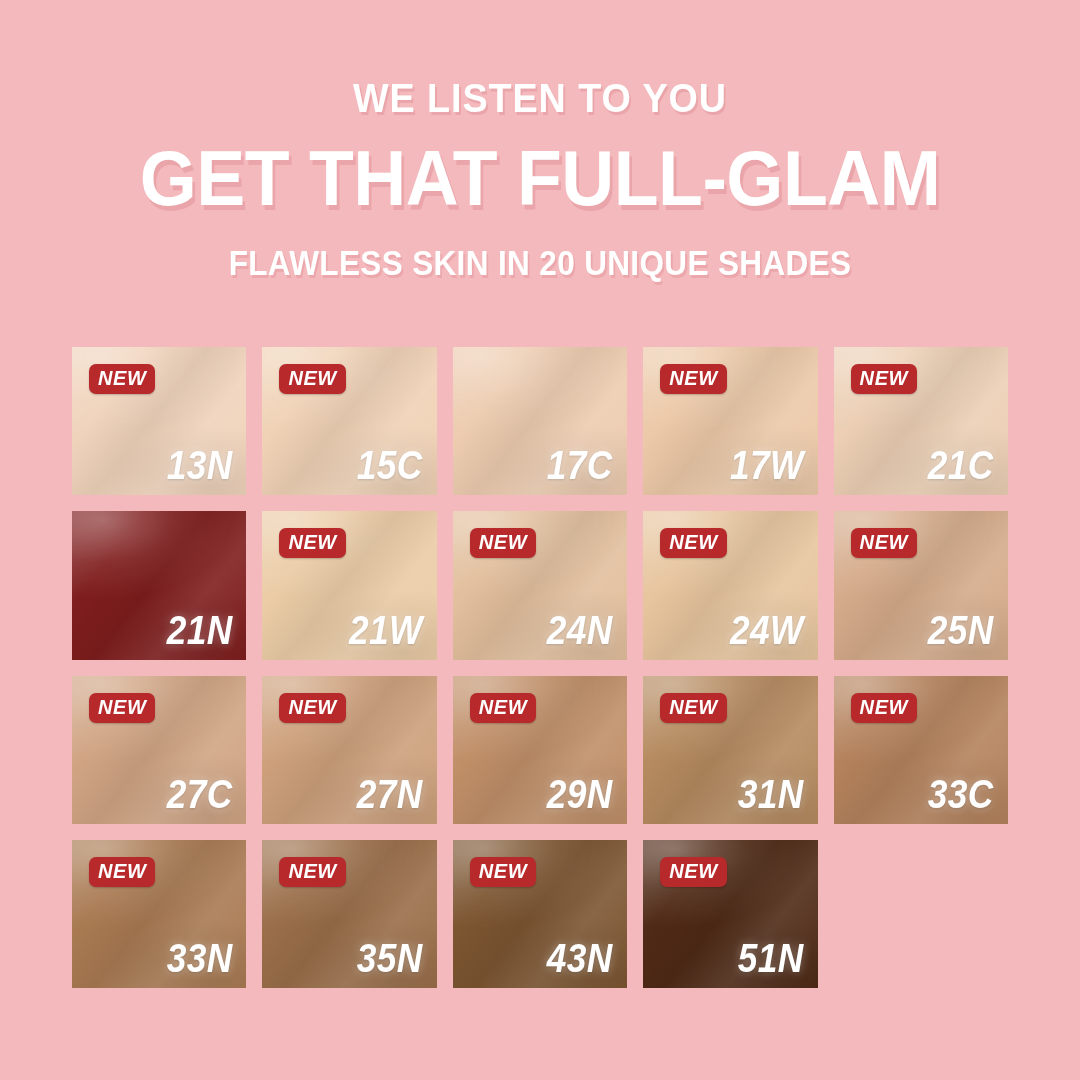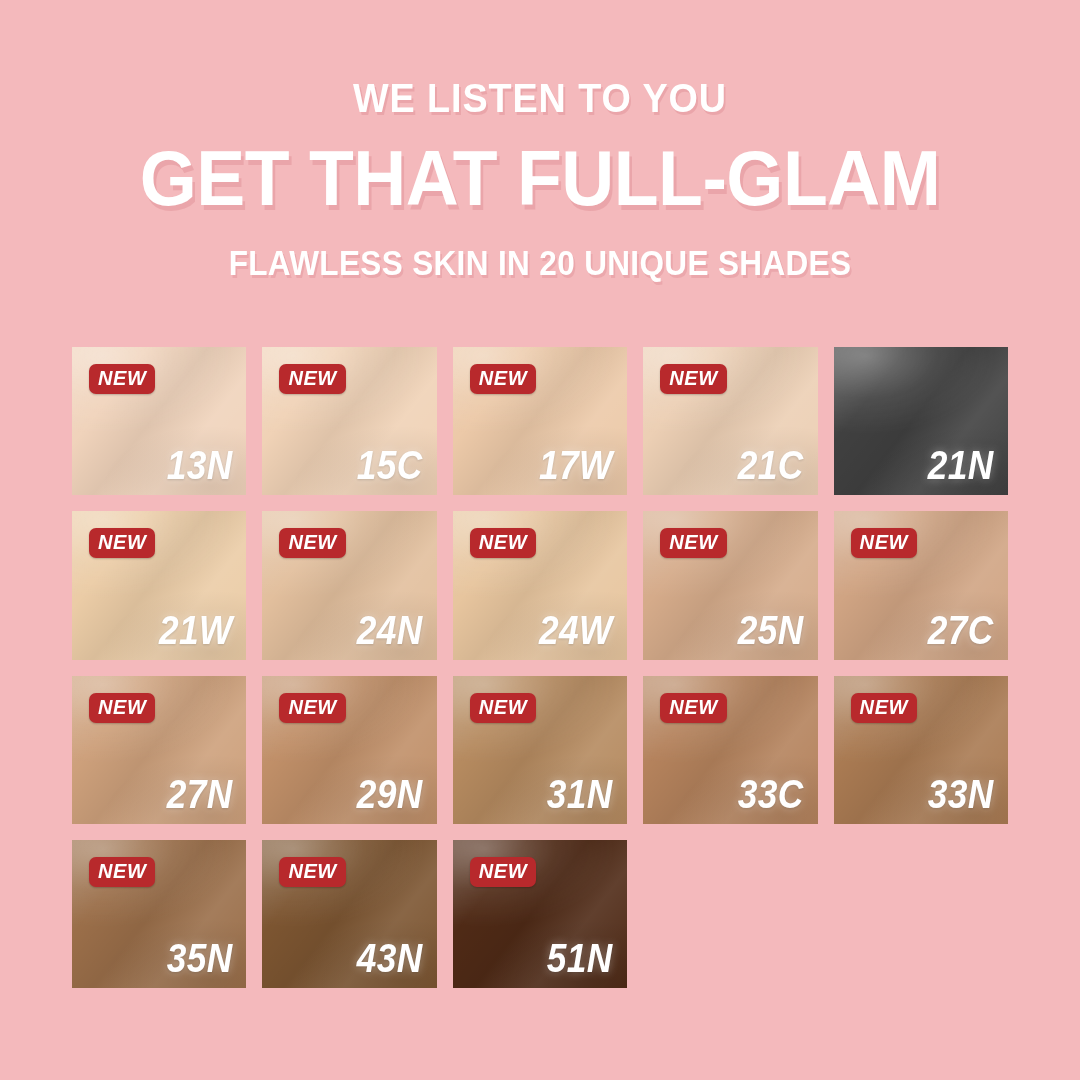--- a/index.html
+++ b/index.html
@@ -150,33 +150,38 @@
         <div class="sheen2"></div>
         <div class="badge">NEW</div>
         <div class="shade-label">13N</div>
       </div>
       <div class="swatch" style="background: rgb(240, 210, 182);">
         <div class="sheen"></div>
         <div class="sheen2"></div>
         <div class="badge">NEW</div>
         <div class="shade-label">15C</div>
       </div>
+      <div class="swatch" style="background: rgb(237, 204, 176);">
+        <div class="sheen"></div>
+        <div class="sheen2"></div>
+        <div class="shade-label">17C</div>
+      </div>
       <div class="swatch" style="background: rgb(236, 201, 168);">
         <div class="sheen"></div>
         <div class="sheen2"></div>
         <div class="badge">NEW</div>
         <div class="shade-label">17W</div>
       </div>
       <div class="swatch" style="background: rgb(236, 207, 180);">
         <div class="sheen"></div>
         <div class="sheen2"></div>
         <div class="badge">NEW</div>
         <div class="shade-label">21C</div>
       </div>
-      <div class="swatch" style="background: #404040;">
+      <div class="swatch" style="background: #7f1d1d;">
         <div class="sheen"></div>
         <div class="sheen2"></div>
         <div class="shade-label">21N</div>
       </div>
       <div class="swatch" style="background: rgb(235, 204, 166);">
         <div class="sheen"></div>
         <div class="sheen2"></div>
         <div class="badge">NEW</div>
         <div class="shade-label">21W</div>
       </div>

